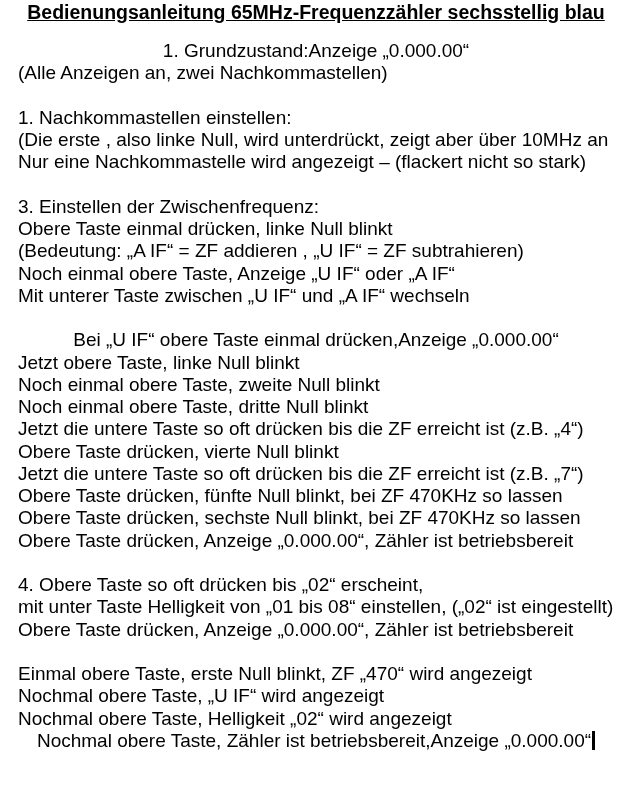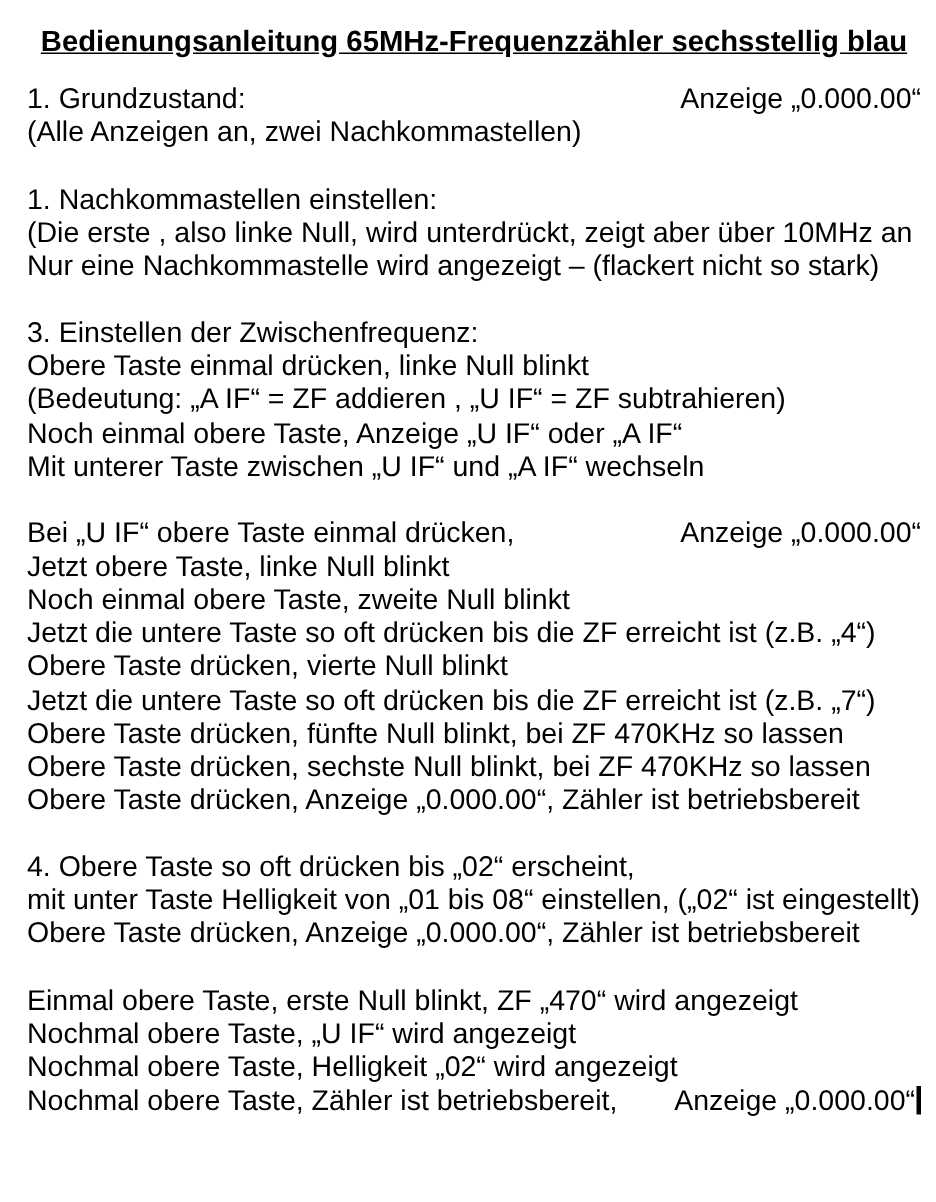--- a/index.html
+++ b/index.html
@@ -1,21 +1,21 @@
 <!DOCTYPE html>
 <html><head>
 <meta charset="utf-8">
 <style>
   html, body { margin: 0; padding: 0; background: #ffffff; }
   .page {
     position: relative;
     width: 624px;
     height: 801px;
     box-sizing: border-box;
-    padding: 16px 10px 0 18px;
+    padding: 0 10px 0 18px;
     background: #ffffff;
     color: #000000;
     font-family: "Liberation Sans", sans-serif;
     font-size: 19px;
     overflow: hidden;
   }
   .title {
     text-align: center;
     font-weight: bold;
     font-size: 19.5px;
@@ -24,21 +24,21 @@
     white-space: nowrap;
   }
   .lines { margin-top: 16px; }
   .line {
     height: 22.25px;
     line-height: 22.25px;
     white-space: nowrap;
   }
   .line.split {
     display: flex;
-    justify-content: space-between;
+    justify-content: center;
   }
   .caret {
     display: inline-block;
     width: 3px;
     height: 19px;
     background: #000000;
     vertical-align: -3px;
     margin-left: 1px;
   }
 </style>
@@ -63,20 +63,21 @@
       <div class="line">(Bedeutung: „A IF“ = ZF addieren , „U IF“ = ZF subtrahieren)</div>
       <div class="line">Noch einmal obere Taste, Anzeige „U IF“ oder „A IF“</div>
       <div class="line">Mit unterer Taste zwischen „U IF“ und „A IF“ wechseln</div>
       <div class="line"></div>
       <div class="line split">
         <span>Bei „U IF“ obere Taste einmal drücken,</span>
         <span>Anzeige „0.000.00“</span>
       </div>
       <div class="line">Jetzt obere Taste, linke Null blinkt</div>
       <div class="line">Noch einmal obere Taste, zweite Null blinkt</div>
+      <div class="line">Noch einmal obere Taste, dritte Null blinkt</div>
       <div class="line">Jetzt die untere Taste so oft drücken bis die ZF erreicht ist (z.B. „4“)</div>
       <div class="line">Obere Taste drücken, vierte Null blinkt</div>
       <div class="line">Jetzt die untere Taste so oft drücken bis die ZF erreicht ist (z.B. „7“)</div>
       <div class="line">Obere Taste drücken, fünfte Null blinkt, bei ZF 470KHz so lassen</div>
       <div class="line">Obere Taste drücken, sechste Null blinkt, bei ZF 470KHz so lassen</div>
       <div class="line">Obere Taste drücken, Anzeige „0.000.00“, Zähler ist betriebsbereit</div>
       <div class="line"></div>
       <div class="line">4. Obere Taste so oft drücken bis „02“ erscheint,</div>
       <div class="line">mit unter Taste Helligkeit von „01 bis 08“ einstellen, („02“ ist eingestellt)</div>
       <div class="line">Obere Taste drücken, Anzeige „0.000.00“, Zähler ist betriebsbereit</div>

